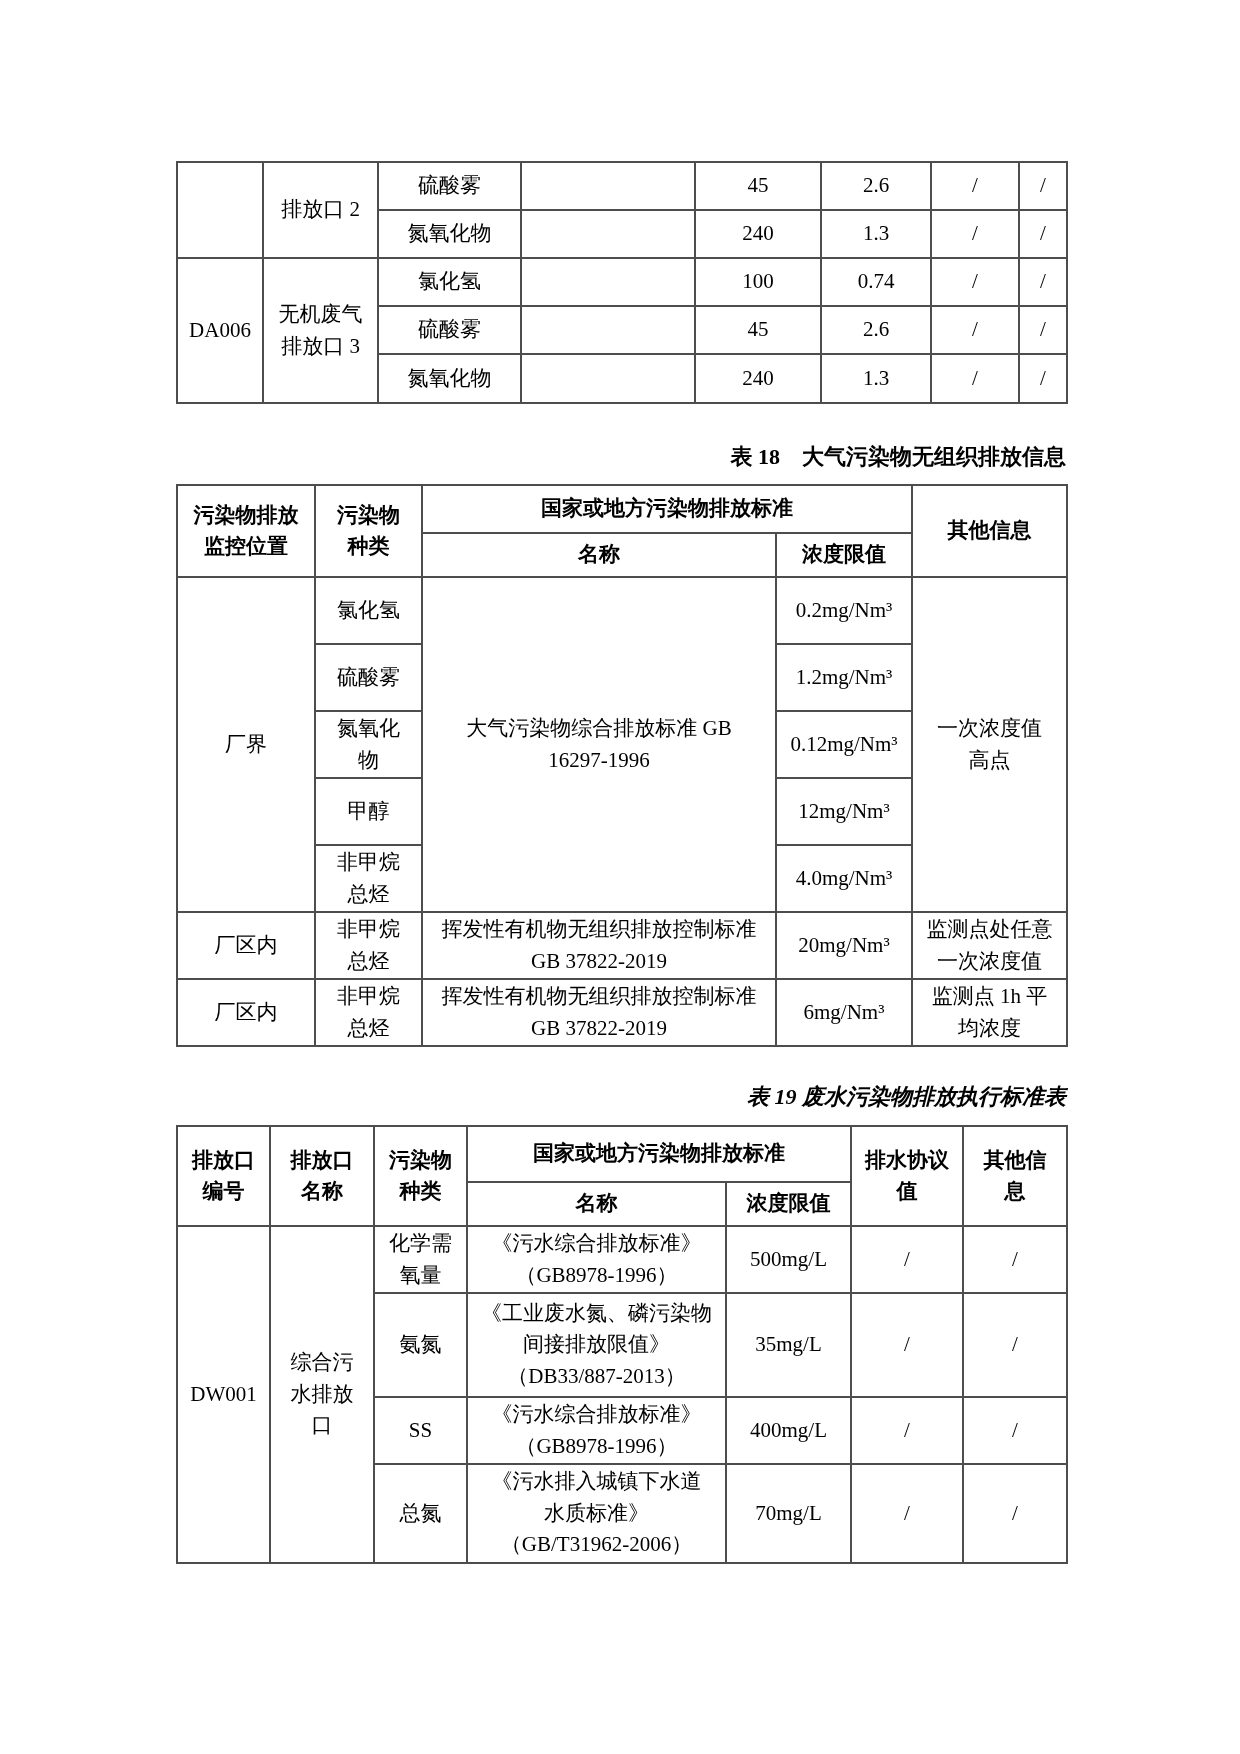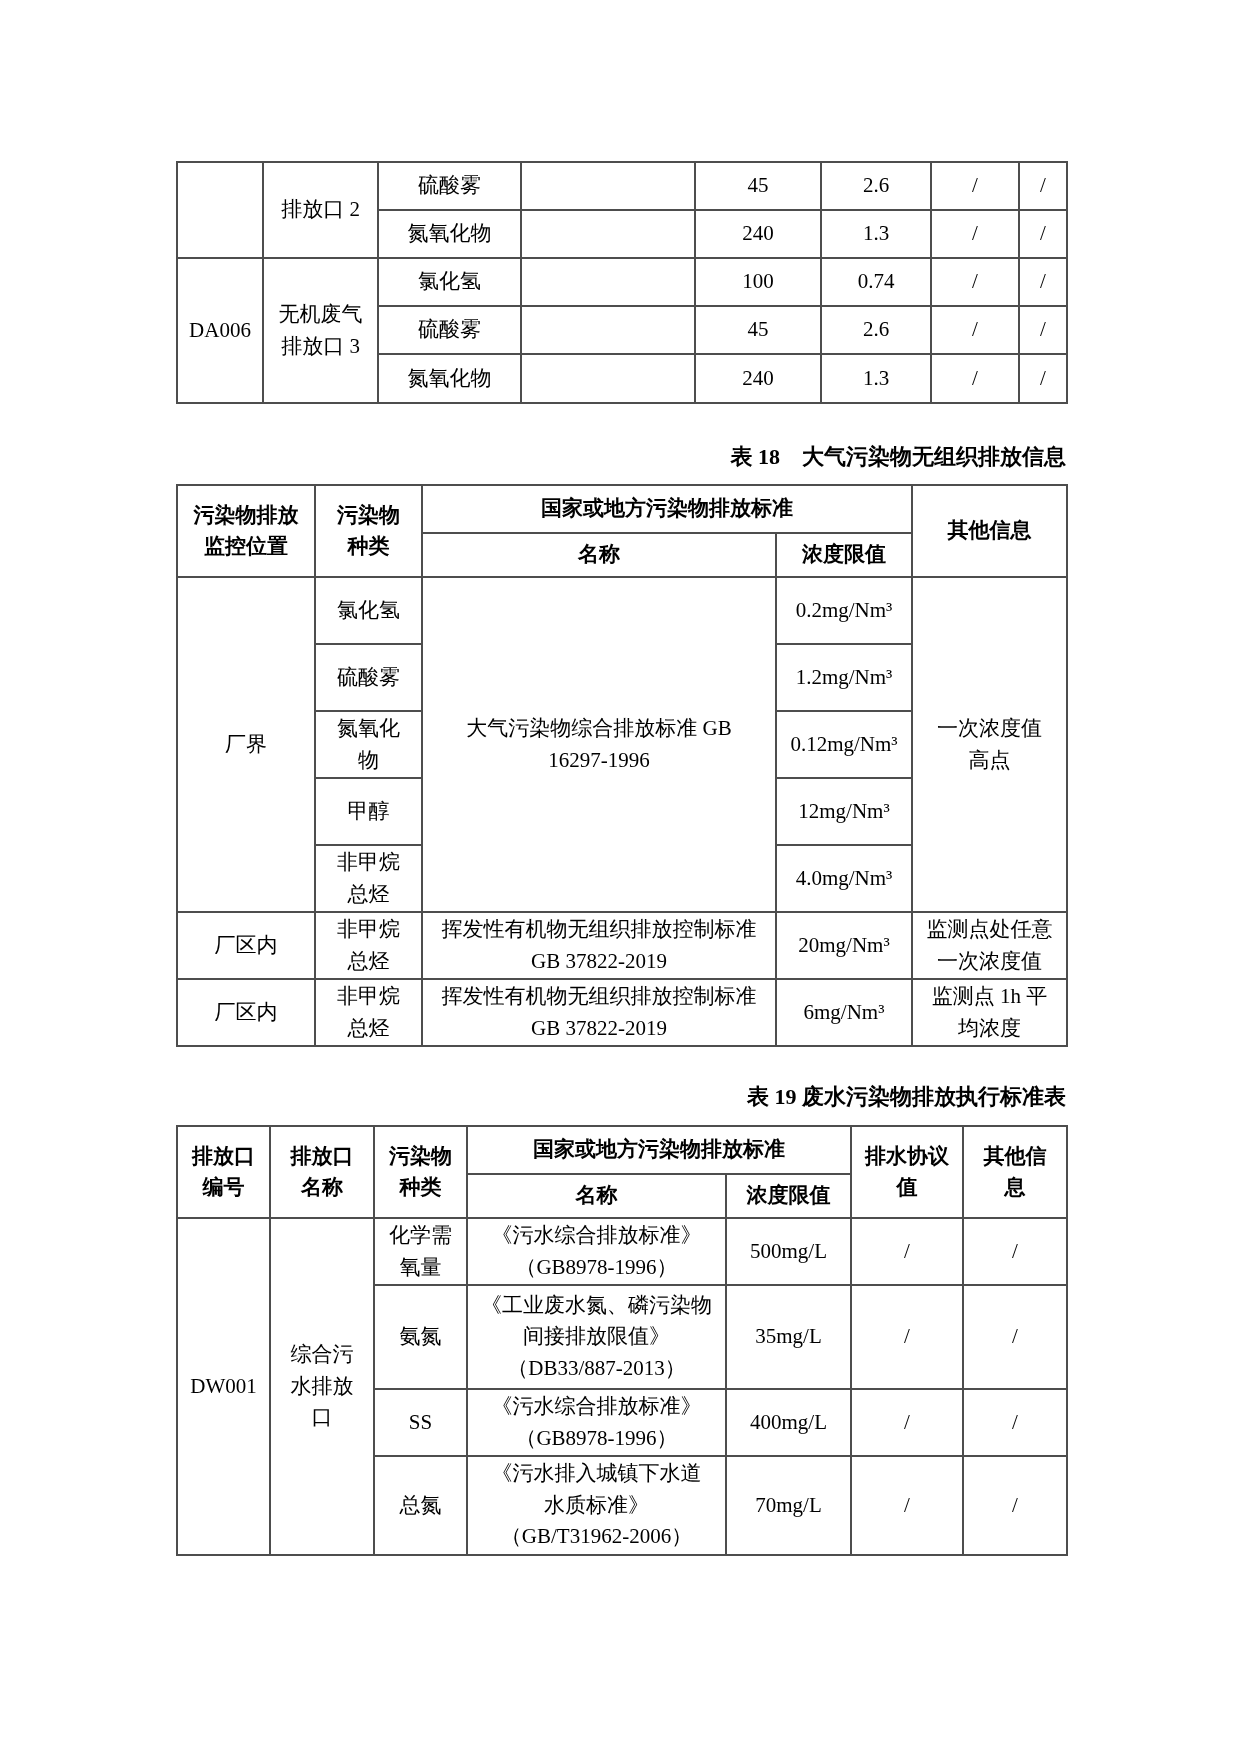--- a/index.html
+++ b/index.html
@@ -159,34 +159,34 @@
 总烃</td>
         <td>挥发性有机物无组织排放控制标准
 GB 37822-2019</td>
         <td>6mg/Nm³</td>
         <td>监测点 1h 平
 均浓度</td>
       </tr>
     </tbody>
   </table>
 
-  <div class="tbl-title" style="top:1082px;">表 19 废水污染物排放执行标准表</div>
+  <div class="tbl-title" style="top:1082px;font-style:italic;">表 19 废水污染物排放执行标准表</div>
 
   <table class="grid" style="left:176px; top:1125px; width:890px;">
     <colgroup>
       <col style="width:93px">
         <col style="width:104px">
         <col style="width:93px">
         <col style="width:259px">
       <col style="width:125px">
         <col style="width:112px">
         <col style="width:104px">
     </colgroup>
     <tbody>
-      <tr style="height:48px">
+      <tr style="height:56px">
         <td rowspan="2" class="hd">排放口
 编号</td>
         <td rowspan="2" class="hd">排放口
 名称</td>
         <td rowspan="2" class="hd">污染物
 种类</td>
         <td colspan="2" class="hd">国家或地方污染物排放标准</td>
         <td rowspan="2" class="hd">排水协议
 值</td>
         <td rowspan="2" class="hd">其他信

